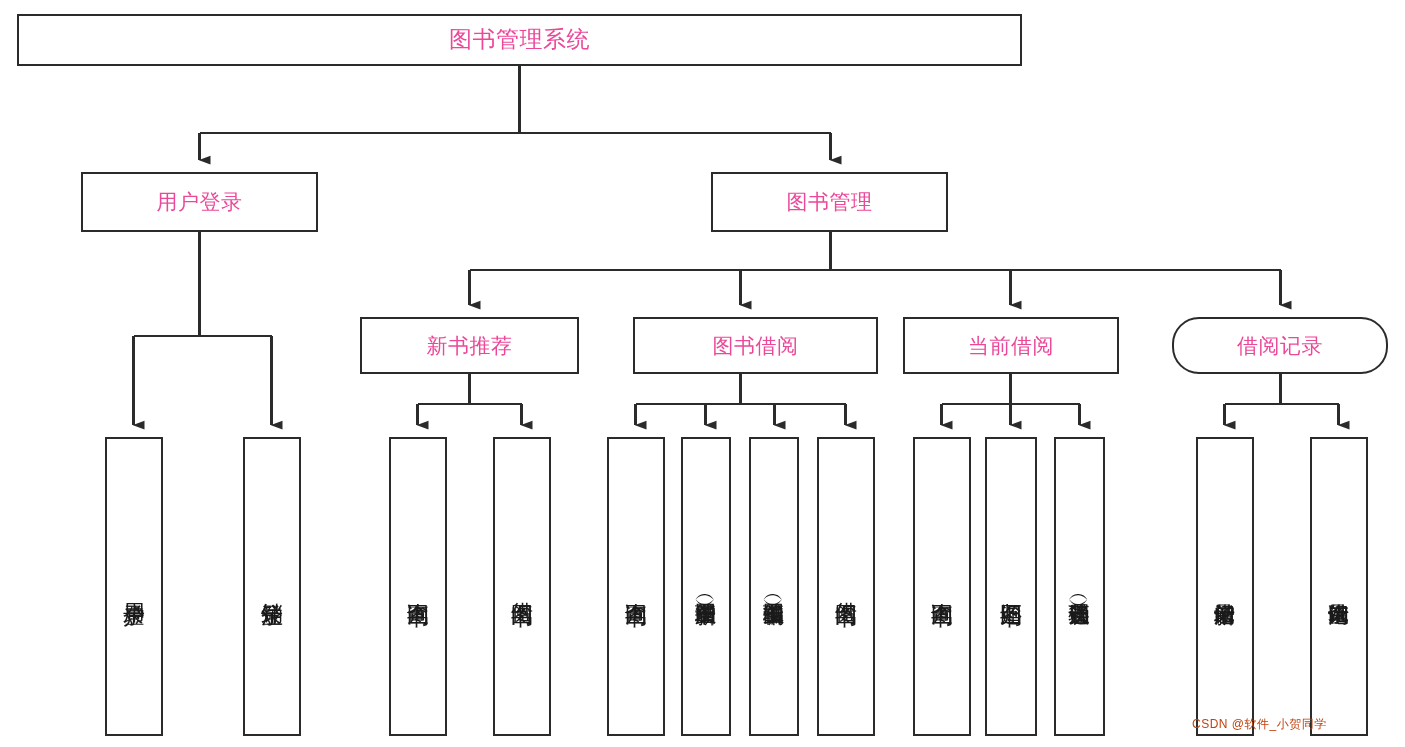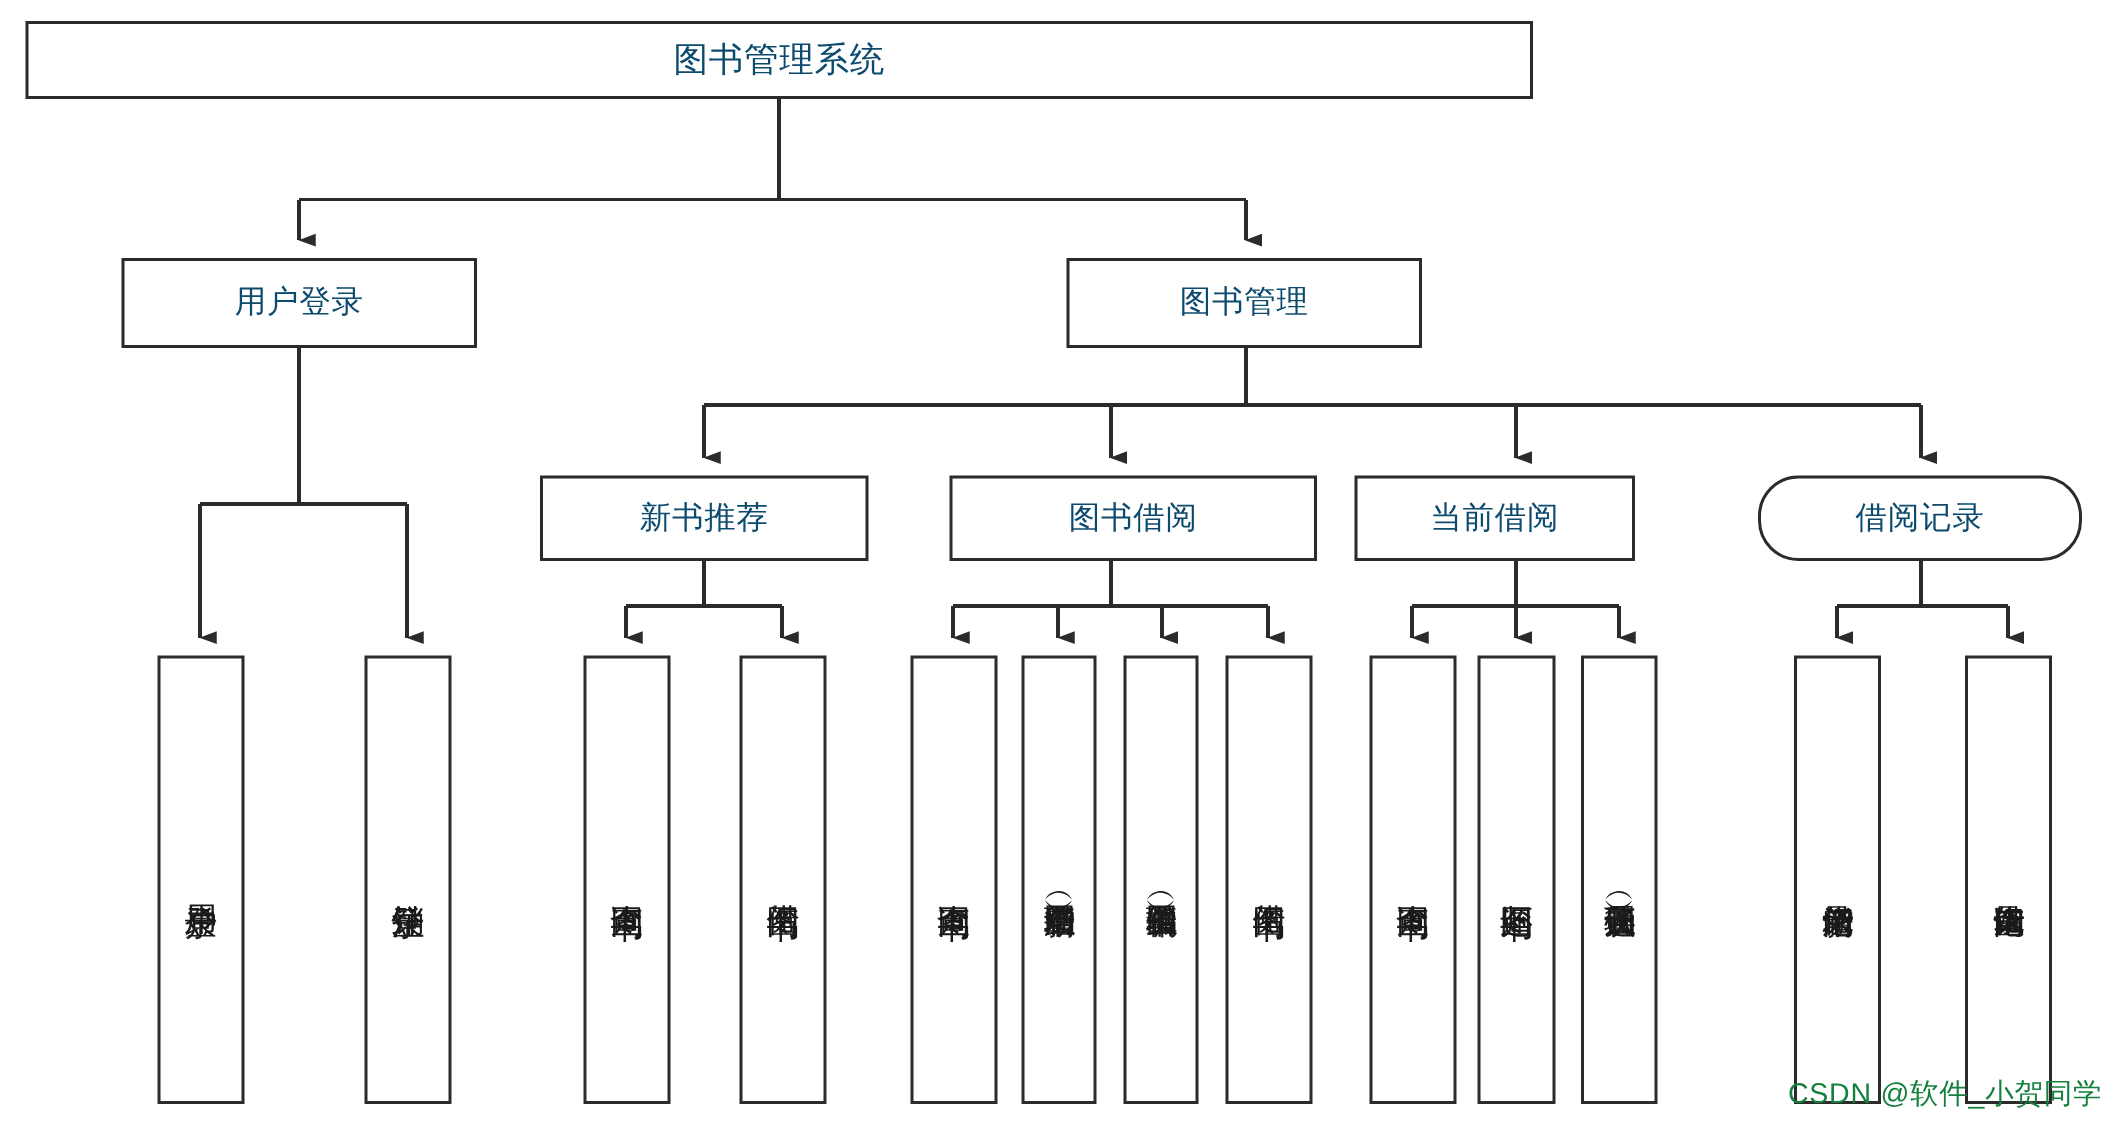--- a/index.html
+++ b/index.html
@@ -33,21 +33,21 @@
     border: 2px solid #2b2b2b;
     background: #ffffff;
     display: flex;
     align-items: center;
     justify-content: center;
     overflow: visible;
   }
   .node-label-h {
     font-size: 21px;
     line-height: 1.2;
-    color: #0c4a6e;
+    color: #ec4899;
     white-space: nowrap;
     letter-spacing: 0.5px;
   }
   .node-label-v {
     writing-mode: vertical-rl;
     text-orientation: upright;
     font-size: 22px;
     line-height: 1.18;
     color: #1a1a1a;
     white-space: nowrap;
@@ -56,22 +56,22 @@
   .node-label-v.narrow {
     font-size: 21px;
     line-height: 1.1;
     letter-spacing: 0px;
   }
   #title-box .node-label-h {
     font-size: 23px;
   }
   #watermark {
     position: absolute;
-    color: #15803d;
-    font-size: 19px;
+    color: #c2410c;
+    font-size: 12px;
     white-space: nowrap;
     letter-spacing: 0.5px;
     pointer-events: none;
   }
 </style>
 </head>
 <body>
 
 <div id="diagram-root">
 
@@ -142,21 +142,21 @@
   </div>
 
   <div class="node-box" style="left:711px; top:172px; width:237px; height:60px;">
     <span class="node-label-h">图书管理</span>
   </div>
 
   <div class="node-box" style="left:633px; top:317px; width:245px; height:57px;">
     <span class="node-label-h">图书借阅</span>
   </div>
 
-  <div class="node-box" style="left:903px; top:317px; width:187px; height:57px;">
+  <div class="node-box" style="left:903px; top:317px; width:216px; height:57px;">
     <span class="node-label-h">当前借阅</span>
   </div>
 
   <div class="node-box" style="left:1172px; top:317px; width:216px; height:57px;border-radius:27px;">
     <span class="node-label-h">借阅记录</span>
   </div>
 
   <div class="node-box" style="left:105px; top:437px; width:58px; height:299px;">
     <span class="node-label-v">用户登录</span>
   </div>

